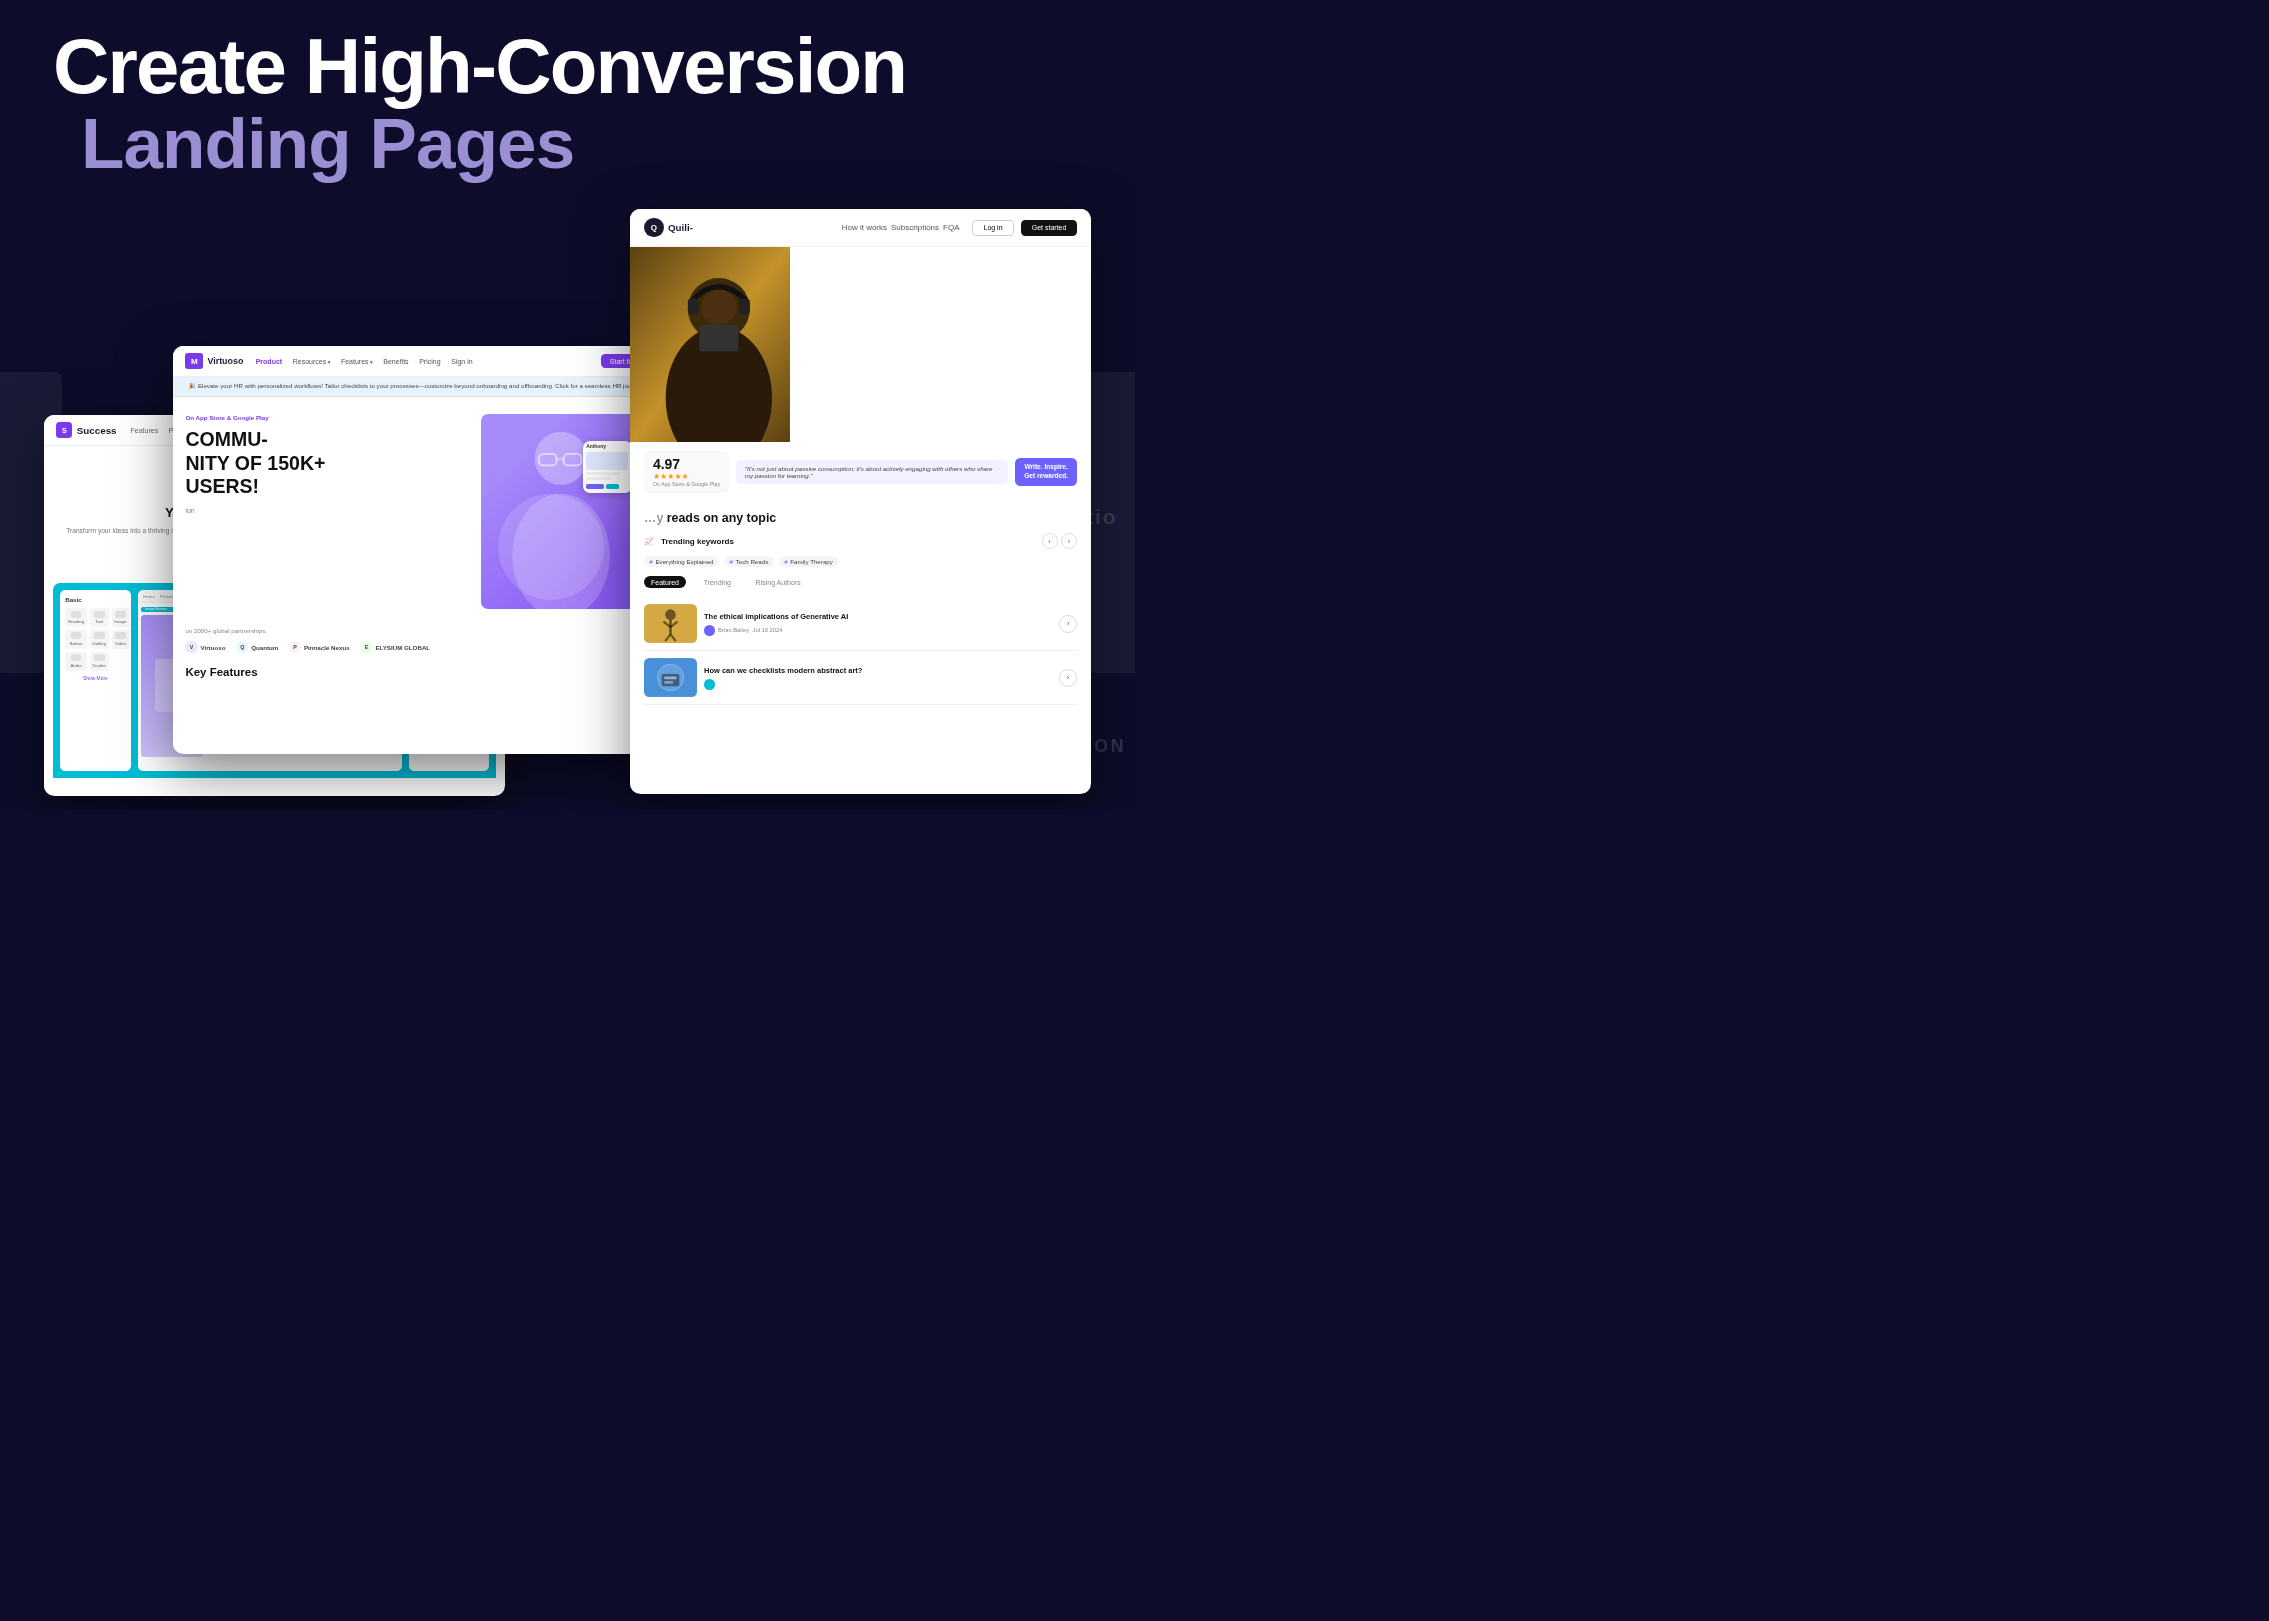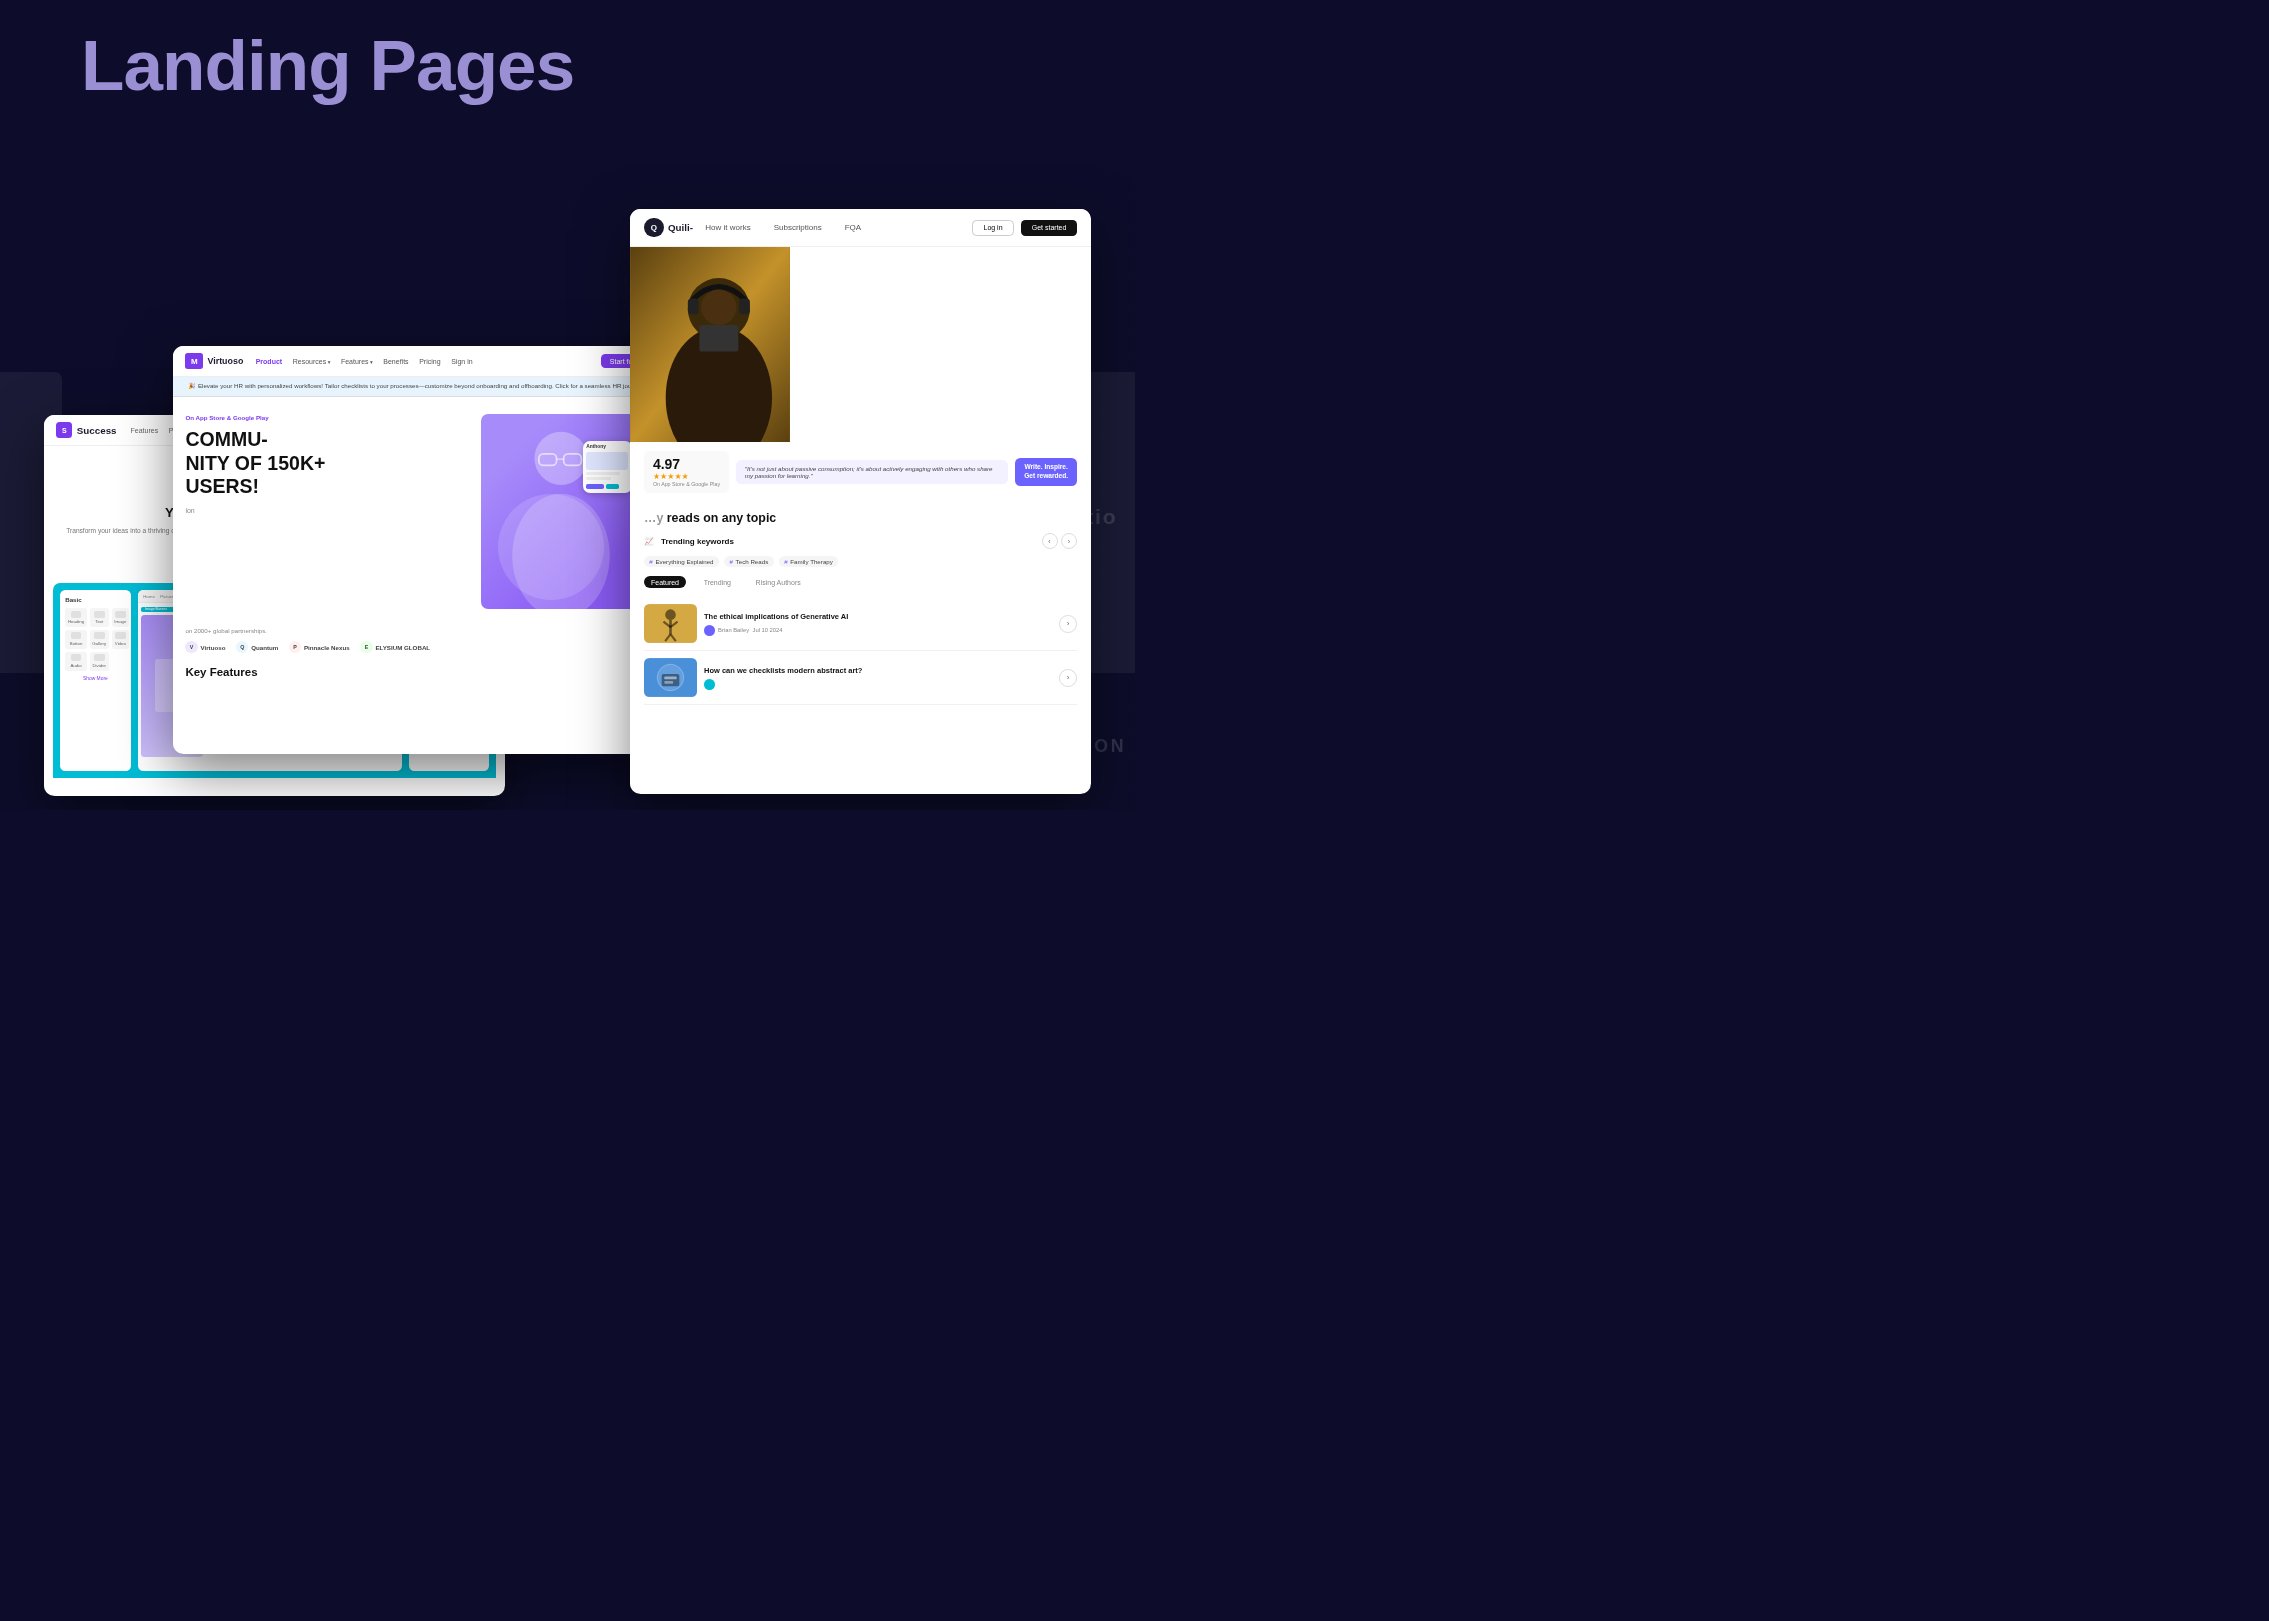--- a/index.html
+++ b/index.html
@@ -510,24 +510,25 @@
       background: #1a1a2e;
       border-radius: 50%;
       display: flex;
       align-items: center;
       justify-content: center;
       color: white;
       font-size: 8px;
     }
     .quili-nav-links {
       display: flex;
-      gap: 23px;
+      gap: 4px;
       font-size: 8px;
       color: #555;
       flex: 1;
+      justify-content: flex-end;
     }
     .quili-nav-btns {
       display: flex;
       gap: 7px;
     }
     .quili-login {
       border: 0.9px solid #ccc;
       border-radius: 4.4px;
       padding: 3.5px 10.6px;
       font-size: 7px;
@@ -792,20 +793,21 @@
       background-size: 26.6px 26.6px;
       z-index: 0;
     }
   </style>
 </head>
 <body>
 
 <div class="bg-grid"></div>
 
 <div class="hero-section">
+  <h1 class="hero-title">Create High-Conversion</h1>
   <h2 class="hero-subtitle">Landing Pages</h2>
 </div>
 
 <div class="side-card-dark left"></div>
 <div class="side-card-dark right"></div>
 
 <div class="ignition-text">Ignitio</div>
 
 <div class="poison-text">POISON</div>
 

